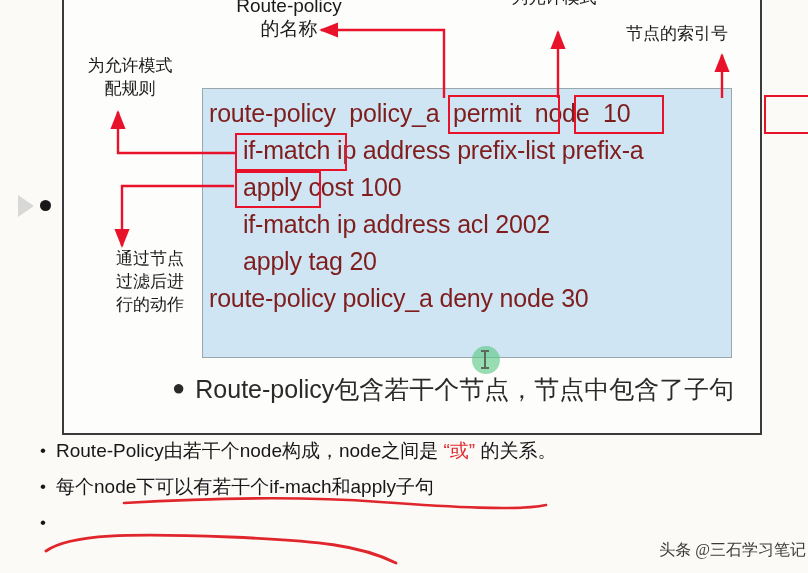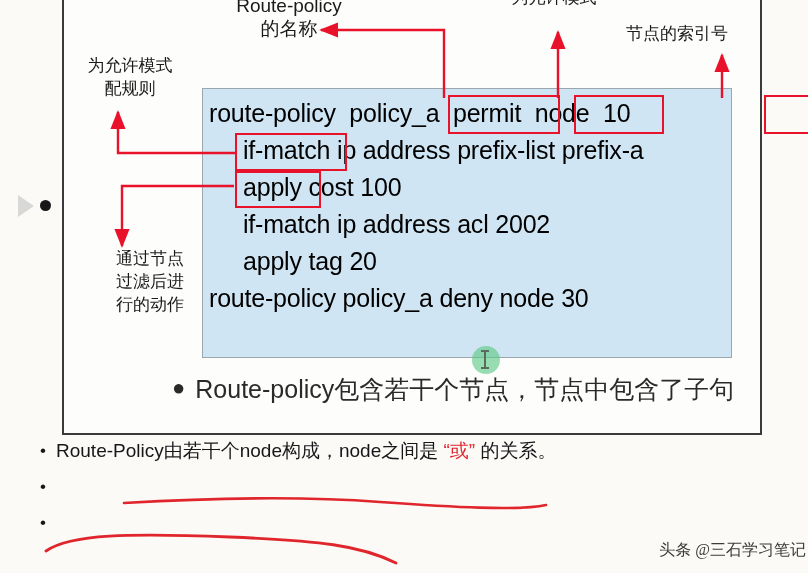--- a/index.html
+++ b/index.html
@@ -24,21 +24,21 @@
   
   #code-box{
     position:absolute;left:138px;top:96px;width:530px;height:270px;
     background:#cfe5f3;
     border:1px solid #9aa7ad;
     box-sizing:border-box;
     padding:6px 0 0 6px;
   }
   .code-line{
     font-family:"Liberation Sans","DejaVu Sans",sans-serif;
-    font-size:25px;line-height:37px;color:#000000;
+    font-size:25px;line-height:37px;color:#7f1d1d;
     white-space:pre;letter-spacing:-0.2px;
   }
   .indent{padding-left:34px;}
 
   
   .tokbox{
     position:absolute;border:2.2px solid #e8122a;box-sizing:border-box;
     pointer-events:none;
   }
 
@@ -153,20 +153,23 @@
 
   <div class="note-row">
     <div class="note-bullet">•</div>
     <div>
       <span>Route-Policy由若干个node构成，node之间是 </span><span class="red">“或”</span><span> 的关系。</span>
     </div>
   </div>
 
   <div class="note-row">
     <div class="note-bullet">•</div>
+    <div>
+      <span>每个node下可以有若干个if-mach和apply子句</span>
+    </div>
   </div>
 
   <div class="note-row">
     <div class="note-bullet">•</div>
   </div>
 </div>
 
 <div id="cursor-halo"></div>
 <div id="cursor-ibeam"></div>
 

